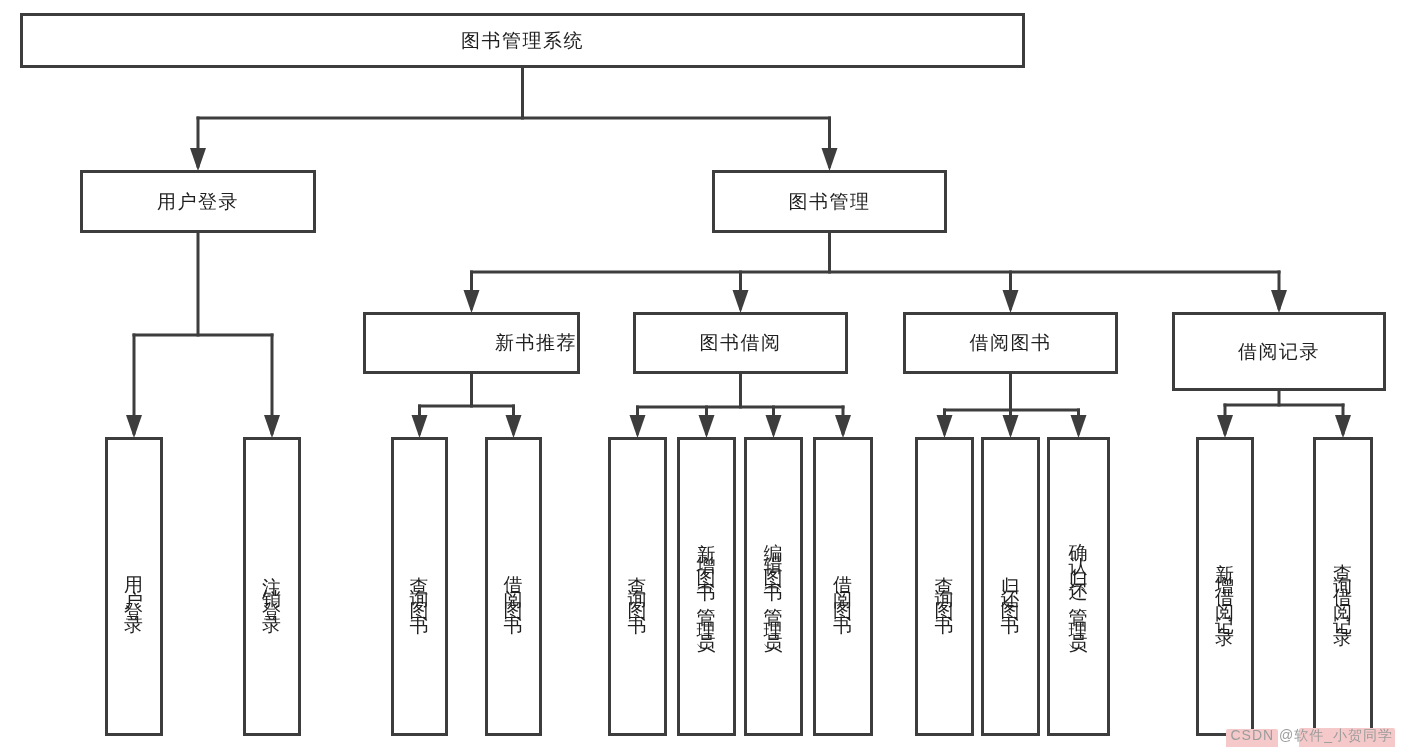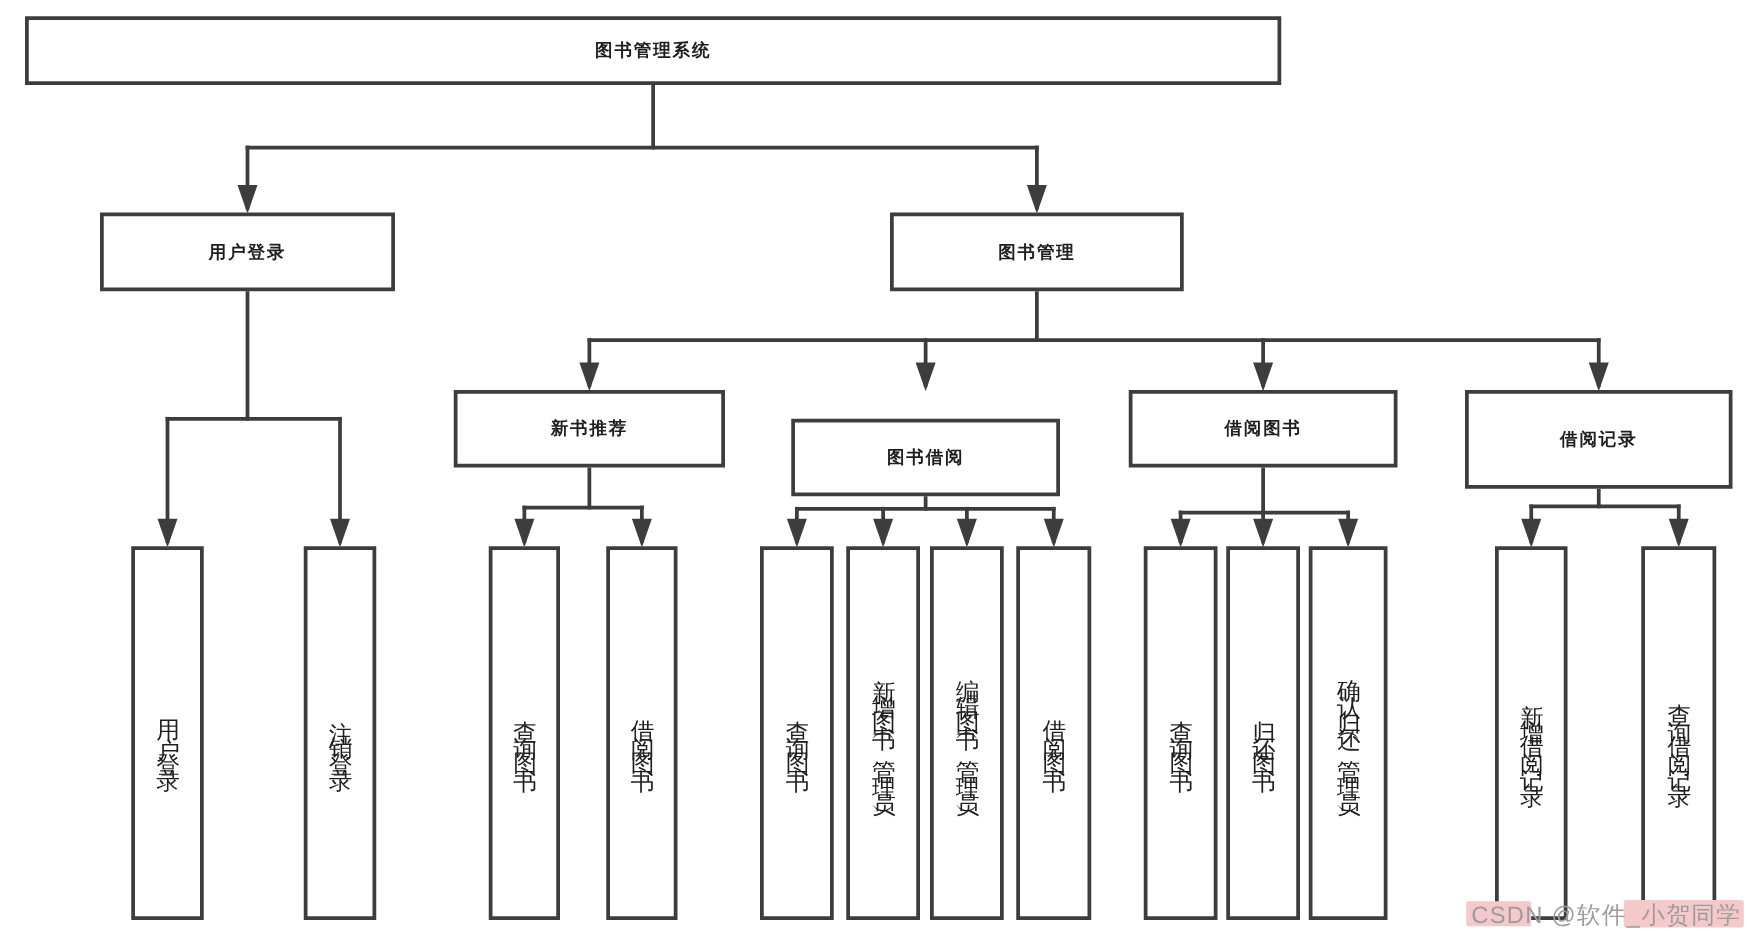--- a/index.html
+++ b/index.html
@@ -16,36 +16,35 @@
   }
   .node{
     position:absolute;
     box-sizing:border-box;
     background:var(--box-fill,#fff);
     border:3px solid var(--stroke,#3d3d3d);
     display:flex;align-items:center;justify-content:center;
     color:var(--text,#1f1f1f);
   }
   .node.h .node-label{
-    font-size:14px;
+    font-size:19px;
     letter-spacing:1.5px;
     white-space:nowrap;
-    font-weight:bold;
   }
   .node.v .node-label{
     writing-mode:vertical-lr;
     text-orientation:mixed;
     font-size:19px;
     letter-spacing:13px;
     line-height:1;
   }
   .watermark{
     position:absolute;
     right:12px;bottom:2px;
-    font-size:19px;
+    font-size:14px;
     letter-spacing:1px;
     color:var(--wm-color,#9c9c9c);
     white-space:nowrap;
     z-index:3;
     margin-top:40px;
   }
   .wm-text{position:relative;z-index:2;}
   .wm-hl{
     position:absolute;
     background:var(--wm-hl,#f5c9c9);
@@ -129,24 +128,24 @@
   <div id="nodes">
       <div class="node h" style="left: 20px; top: 13px; width: 1005px; height: 55px;">
         <span class="node-label">图书管理系统</span>
       </div>
       <div class="node h" style="left: 80px; top: 170px; width: 236px; height: 63px;">
         <span class="node-label">用户登录</span>
       </div>
       <div class="node h" style="left: 712px; top: 170px; width: 235px; height: 63px;">
         <span class="node-label">图书管理</span>
       </div>
-      <div class="node h" style="left: 363px; top: 312px; width: 217px; height: 62px;">
+      <div class="node h" style="left: 363px; top: 312px; width: 217px; height: 62px; justify-content: flex-end;">
         <span class="node-label">新书推荐</span>
       </div>
-      <div class="node h" style="left: 633px; top: 312px; width: 215px; height: 62px; margin-top: 23px;">
+      <div class="node h" style="left: 633px; top: 312px; width: 215px; height: 62px;">
         <span class="node-label">图书借阅</span>
       </div>
       <div class="node h" style="left: 903px; top: 312px; width: 215px; height: 62px;">
         <span class="node-label">借阅图书</span>
       </div>
       <div class="node h" style="left: 1172px; top: 312px; width: 214px; height: 79px;">
         <span class="node-label">借阅记录</span>
       </div>
       <div class="node v" style="left: 105px; top: 437px; width: 58px; height: 299px;">
         <span class="node-label">用户登录</span>

